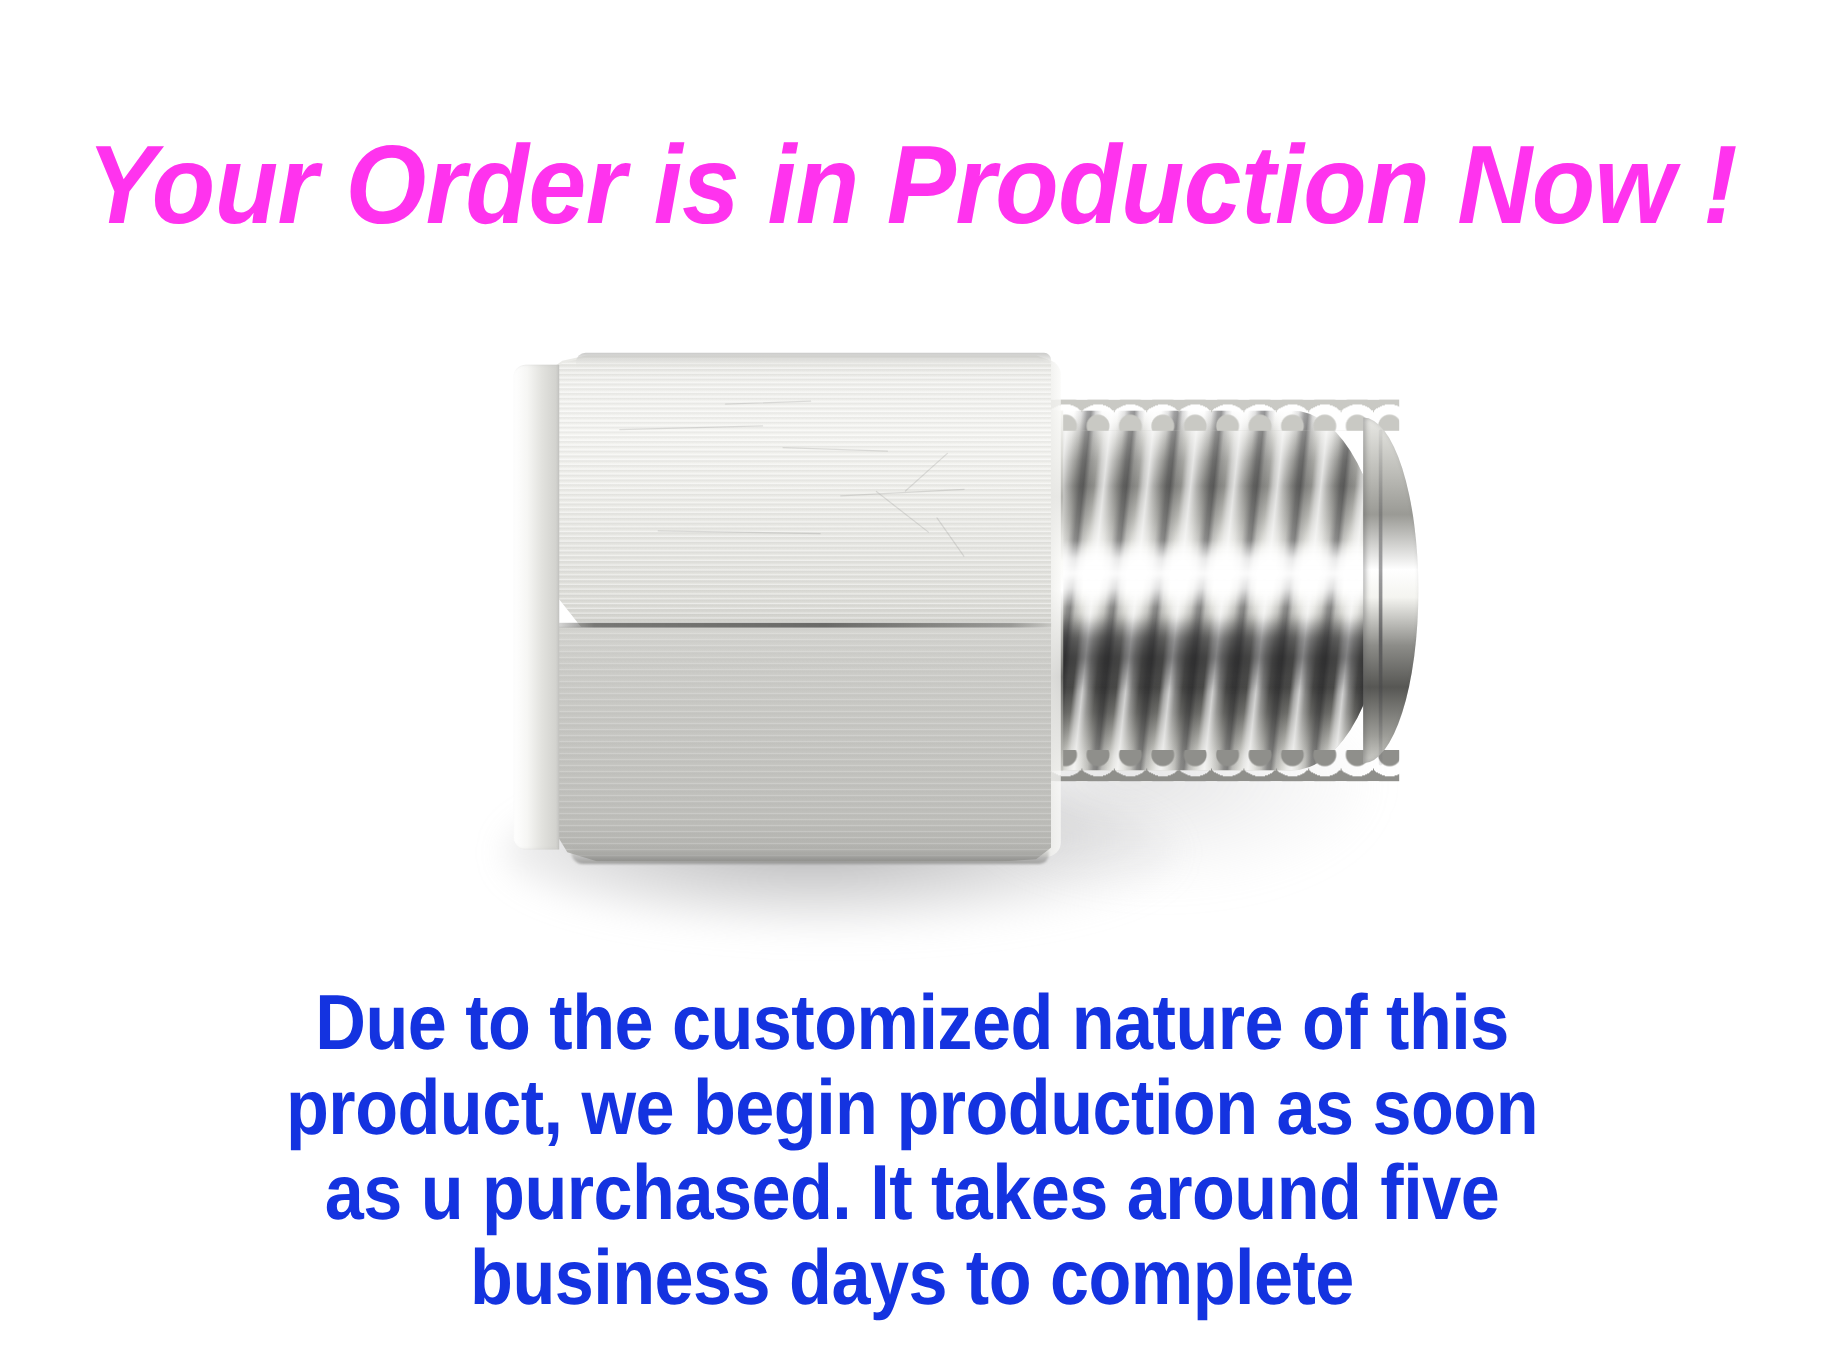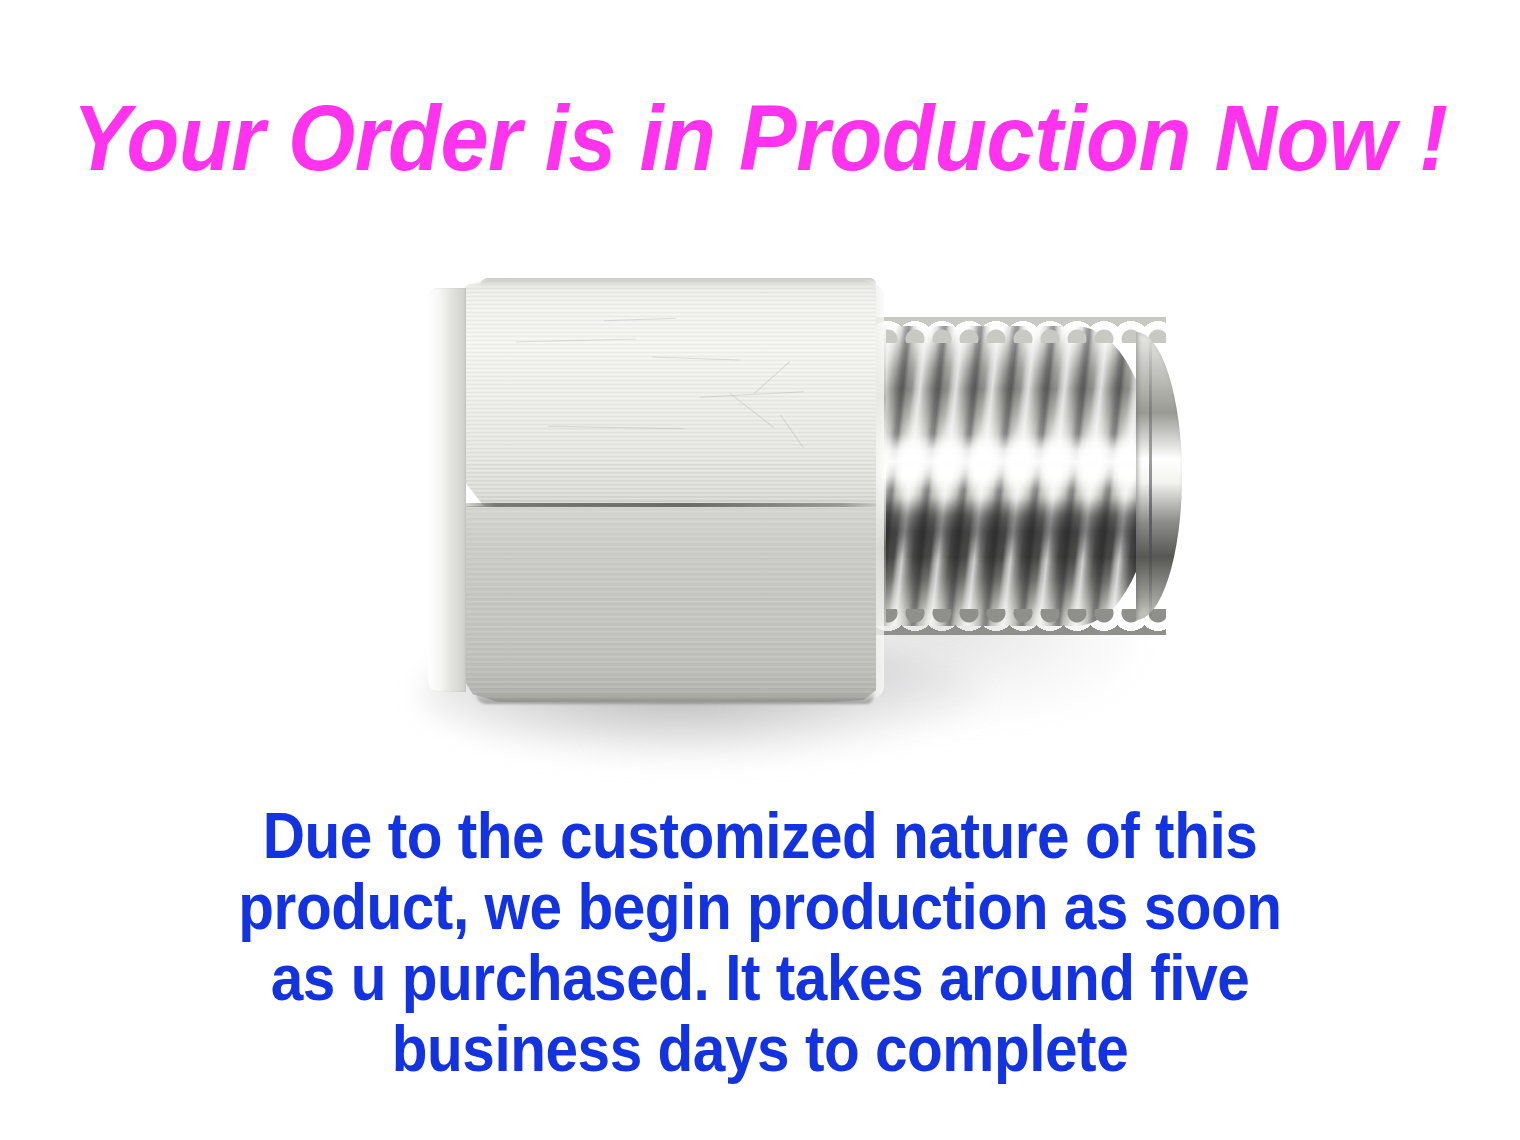--- a/index.html
+++ b/index.html
@@ -11,21 +11,21 @@
   body {
     width: 1520px;
     height: 1140px;
     overflow: hidden;
     font-family: "Liberation Sans", sans-serif;
     position: relative;
   }
 
   .poster {
     position: absolute;
-    left: 0; top: 0;
+    left: 0; top: 16px;
     width: 1520px;
     height: 860px;
     background: #ffffff;
   }
 
   
   .headline {
     position: absolute;
     left: 0;
     top: 92px;

